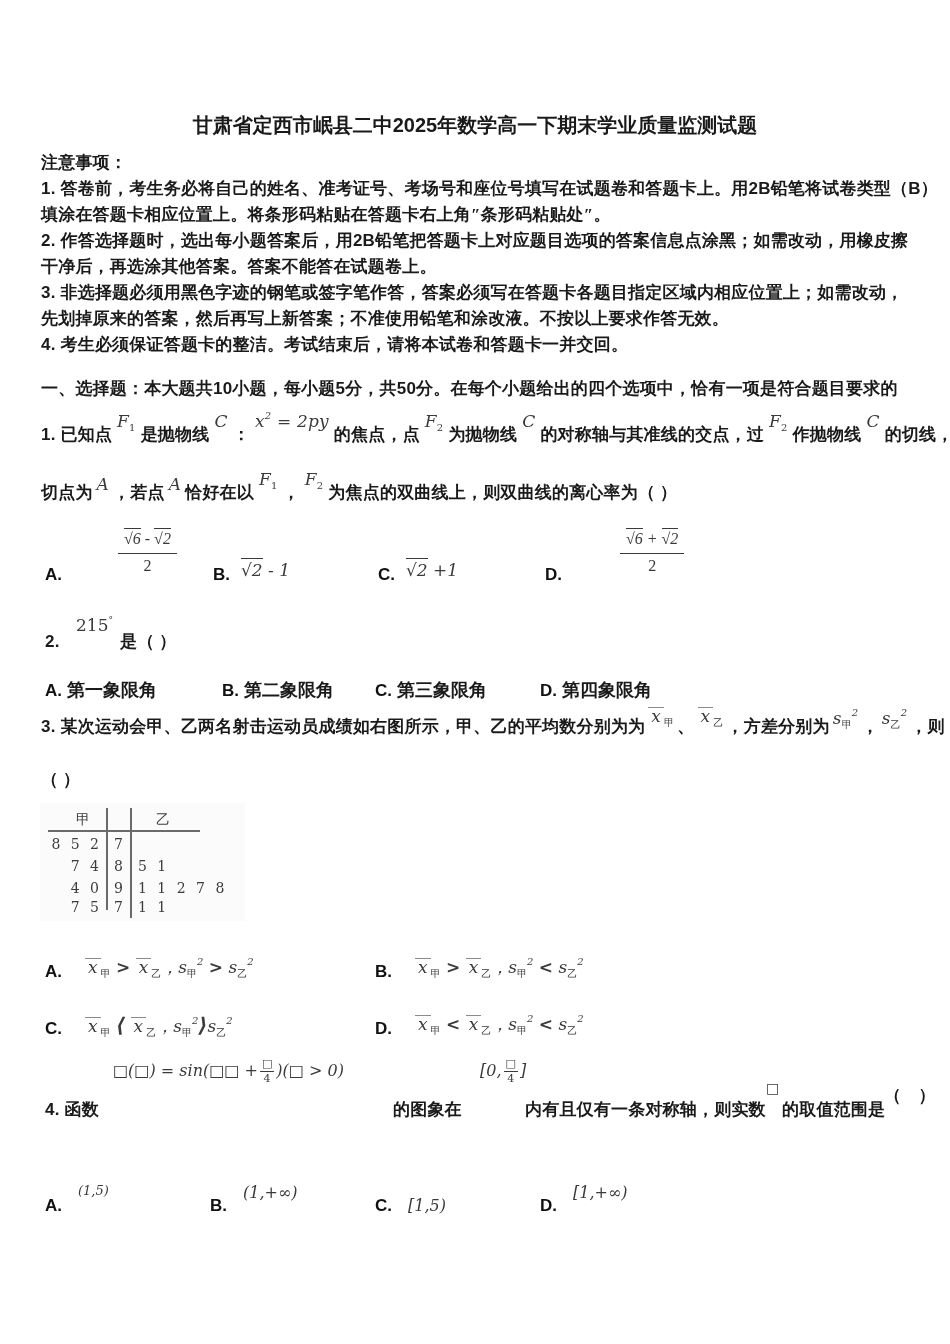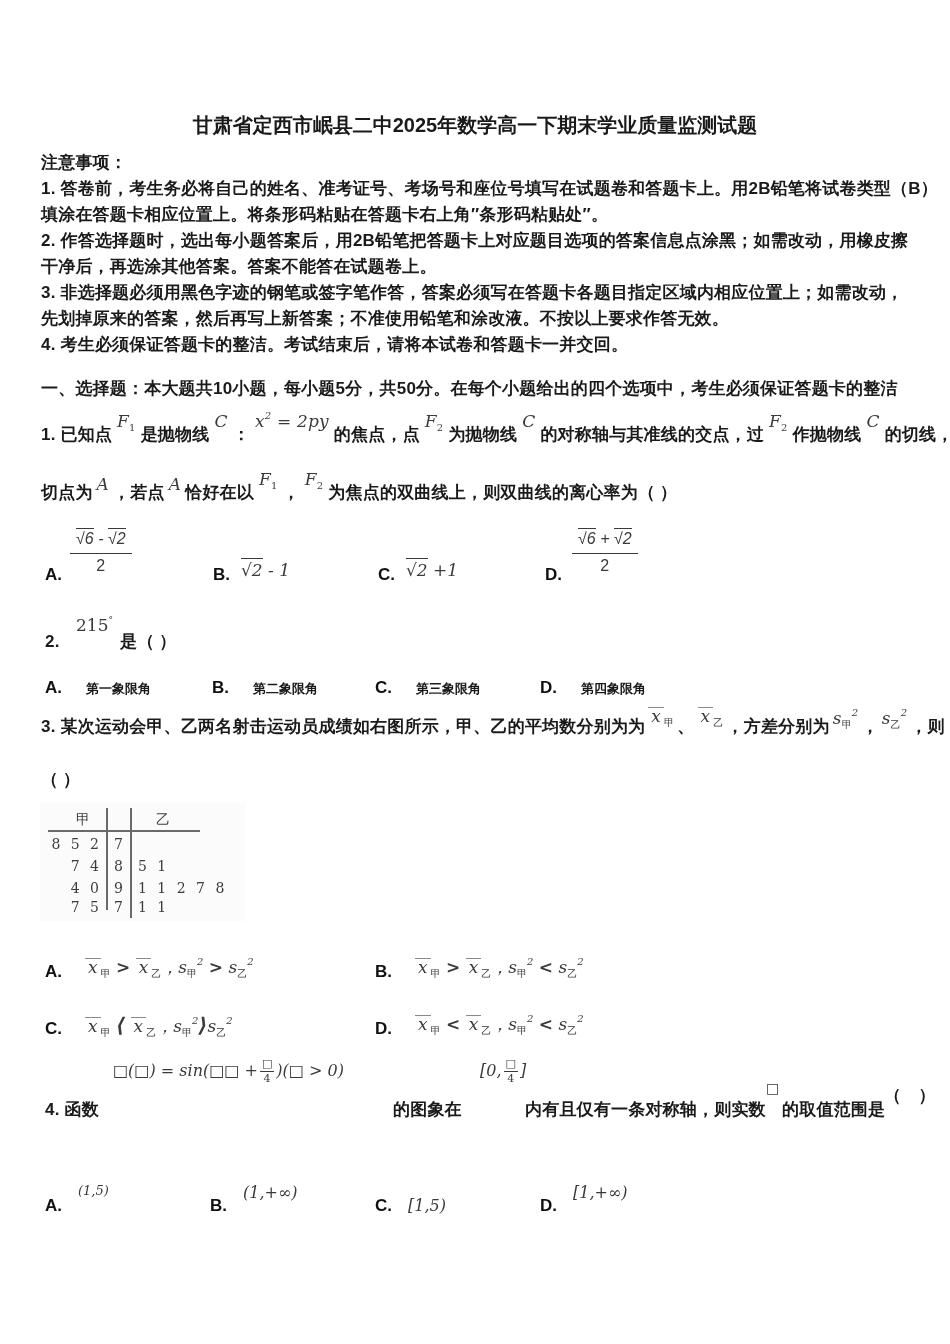--- a/index.html
+++ b/index.html
@@ -10,54 +10,54 @@
   .bline{left:41px;font-size:17px;font-weight:600;white-space:nowrap;letter-spacing:0.2px;}
   .sec{font-weight:700;}
   
   .math{font-family:"DejaVu Serif","Liberation Serif",serif;font-style:italic;color:#3a3a3a;font-weight:400;font-size:17px;}
   .math sub{font-size:10px;font-style:normal;vertical-align:-4px;}
   .math sup{font-size:10px;vertical-align:8px;}
   .raised{display:inline-block;position:relative;top:-13px;margin:0 5px;}
   .raised2{display:inline-block;position:relative;top:-8px;margin:0 4px;}
   .ovl{display:inline-block;border-top:1.6px solid #8a8a8a;padding:1px 3px 0 3px;line-height:15px;}
   .sqrt{border-top:1.3px solid #3a3a3a;padding-top:1px;}
-  .frac{display:inline-block;text-align:center;vertical-align:middle;font-family:Liberation Sans, sans-serif;font-style:italic;color:#3a3a3a;}
+  .frac{display:inline-block;text-align:center;vertical-align:middle;font-family:Liberation Serif, serif;font-style:italic;color:#3a3a3a;margin-left:48px;}
   .frac .num{display:block;padding:2px 6px 5px 6px;font-size:16px;}
   .frac .den{display:block;border-top:1.6px solid #3a3a3a;padding-top:3px;font-size:16px;font-style:normal;}
   .sfrac{display:inline-block;text-align:center;vertical-align:middle;margin:0 2px;}
   .sfrac .num{display:block;font-size:11px;line-height:11px;padding:0 2px 2px 2px;}
   .sfrac .den{display:block;border-top:1.2px solid #3a3a3a;padding-top:1px;font-size:11px;line-height:11px;font-style:normal;}
   .optlab{font-size:17px;font-weight:700;color:#111;}
-  .opttext{font-size:13px;font-weight:600;margin-left:24px;}
+  .opttext{font-size:18px;font-weight:600;margin-left:5px;}
   
   .stemplot{background:#fbfbfb;font-family:"DejaVu Serif","Liberation Serif",serif;color:#3c3c3c;font-size:14px;}
   .stemplot .lbl{position:absolute;top:8px;font-size:14px;}
   .sline{position:absolute;background:#6a6a6a;}
   .srow{position:absolute;height:18px;line-height:18px;white-space:nowrap;}
   .scell-l{position:absolute;left:8px;width:54px;text-align:right;letter-spacing:3px;}
   .scell-s{position:absolute;left:69px;width:19px;text-align:center;}
   .scell-r{position:absolute;left:98px;letter-spacing:3px;}
 </style>
 </head>
 <body>
 
 <div class="page">
 
   <div class="abs title">甘肃省定西市岷县二中2025年数学高一下期末学业质量监测试题</div>
 
   <div class="abs bline" style="top:151px;">注意事项：</div>
   <div class="abs bline" style="top:177px;">1. 答卷前，考生务必将自己的姓名、准考证号、考场号和座位号填写在试题卷和答题卡上。用2B铅笔将试卷类型（B）</div>
-  <div class="abs bline" style="top:203px;">填涂在答题卡相应位置上。将条形码粘贴在答题卡右上角″条形码粘贴处″。</div>
+  <div class="abs bline" style="top:203px;font-family:Liberation Serif, serif;">填涂在答题卡相应位置上。将条形码粘贴在答题卡右上角″条形码粘贴处″。</div>
   <div class="abs bline" style="top:229px;">2. 作答选择题时，选出每小题答案后，用2B铅笔把答题卡上对应题目选项的答案信息点涂黑；如需改动，用橡皮擦</div>
   <div class="abs bline" style="top:255px;">干净后，再选涂其他答案。答案不能答在试题卷上。</div>
   <div class="abs bline" style="top:281px;">3. 非选择题必须用黑色字迹的钢笔或签字笔作答，答案必须写在答题卡各题目指定区域内相应位置上；如需改动，</div>
   <div class="abs bline" style="top:307px;">先划掉原来的答案，然后再写上新答案；不准使用铅笔和涂改液。不按以上要求作答无效。</div>
   <div class="abs bline" style="top:333px;">4. 考生必须保证答题卡的整洁。考试结束后，请将本试卷和答题卡一并交回。</div>
 
-  <div class="abs bline sec" style="top:377px;">一、选择题：本大题共10小题，每小题5分，共50分。在每个小题给出的四个选项中，考生必须保证答题卡的整洁</div>
+  <div class="abs bline sec" style="top:377px;">一、选择题：本大题共10小题，每小题5分，共50分。在每个小题给出的四个选项中，恰有一项是符合题目要求的</div>
 
   <div class="abs bline" style="top:423px;">
     <span>1. 已知点</span><span class="math raised"><span>F</span><sub>1</sub></span><span>是抛物线</span><span class="math raised">C</span><span>：</span><span class="math raised"><span>x</span><sup>2</sup> <span>= 2py</span></span><span>的焦点，点</span><span class="math raised"><span>F</span><sub>2</sub></span><span>为抛物线</span><span class="math raised">C</span><span>的对称轴与其准线的交点，过</span><span class="math raised"><span>F</span><sub>2</sub></span><span>作抛物线</span><span class="math raised">C</span><span>的切线，</span>
   </div>
 
   <div class="abs bline" style="top:481px;">
     <span>切点为</span><span class="math raised2">A</span><span>，若点</span><span class="math raised2">A</span><span>恰好在以</span><span class="math raised"><span>F</span><sub>1</sub></span><span>，</span><span class="math raised"><span>F</span><sub>2</sub></span><span>为焦点的双曲线上，则双曲线的离心率为（ ）</span>
   </div>
 
   <div class="abs" style="top:528px;left:0;width:950px;height:72px;">
@@ -77,21 +77,21 @@
       </span>
   </div>
 
   <div class="abs" style="top:615px;left:0;width:950px;height:42px;">
     <span class="abs bline" style="left:45px;top:17px;">2.</span>
     <span class="abs math" style="left:76px;top:0;font-style:normal;"><span>215</span><sup style="font-size:9px;">°</sup></span>
     <span class="abs bline" style="left:120px;top:15px;">是（ ）</span>
   </div>
   <div class="abs" style="top:678px;left:0;width:950px;height:26px;">
     <span class="abs" style="left:45px;"><span class="optlab">A.</span><span class="opttext">第一象限角</span></span>
-    <span class="abs" style="left:212px;"><span class="optlab">B.</span><span class="opttext">第二象限角</span></span>
+    <span class="abs" style="left:222px;"><span class="optlab">B.</span><span class="opttext">第二象限角</span></span>
     <span class="abs" style="left:375px;"><span class="optlab">C.</span><span class="opttext">第三象限角</span></span>
     <span class="abs" style="left:540px;"><span class="optlab">D.</span><span class="opttext">第四象限角</span></span>
   </div>
 
   <div class="abs bline" style="top:715px;">
     <span>3. 某次运动会甲、乙两名射击运动员成绩如右图所示，甲、乙的平均数分别为为</span><span class="math" style="position:relative;top:-10px;margin:0 3px;"><span class="ovl">x</span><sub>甲</sub></span><span>、</span><span class="math" style="position:relative;top:-10px;margin:0 3px;"><span class="ovl">x</span><sub>乙</sub></span><span>，方差分别为</span><span class="math" style="position:relative;top:-8px;margin:0 3px;"><span>s</span><sub>甲</sub><sup>2</sup></span><span>，</span><span class="math" style="position:relative;top:-8px;margin:0 3px;"><span>s</span><sub>乙</sub><sup>2</sup></span><span>，则</span>
   </div>
   <div class="abs bline" style="top:768px;">（ ）</div>
 
   <div class="abs stemplot" style="top:803px;left:40px;width:205px;height:118px;">

